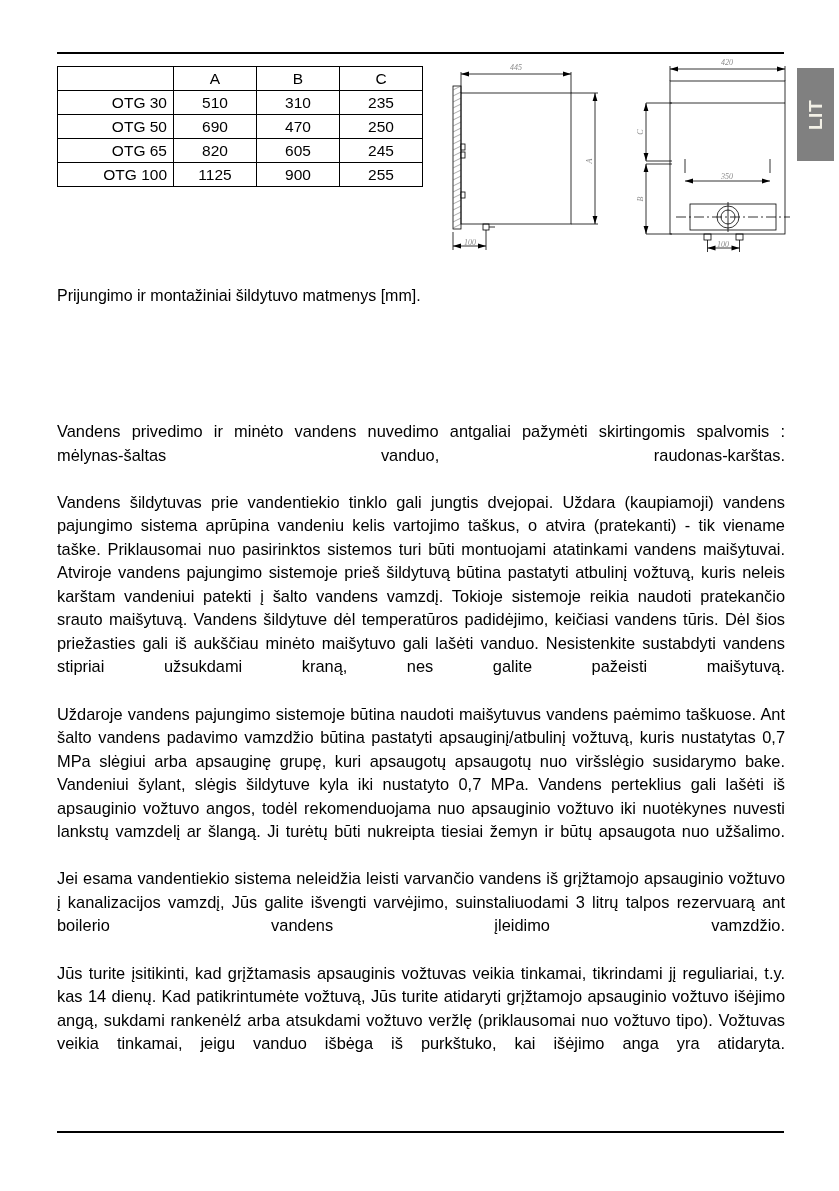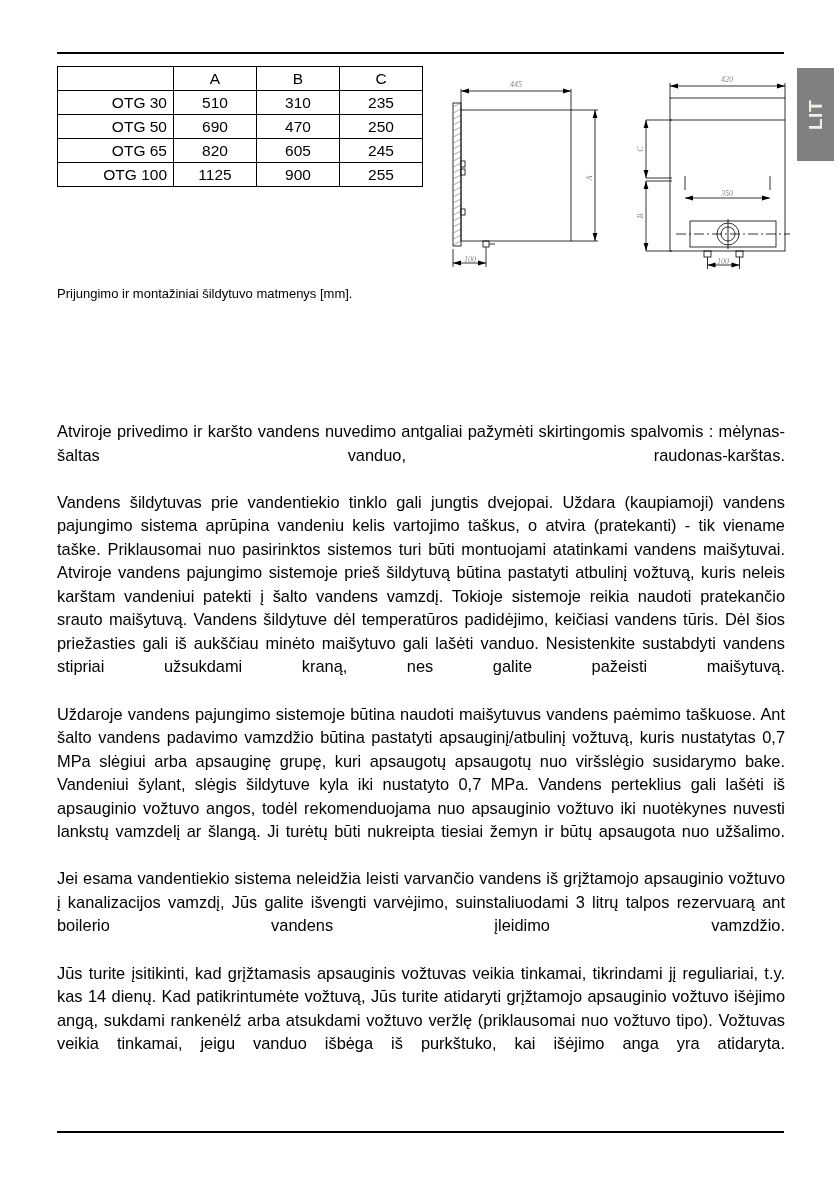--- a/index.html
+++ b/index.html
@@ -88,32 +88,32 @@
     width: 70px;
   }
   .dim-table .corner {
     border: 1.6px solid #000;
   }
 
   
   .drawings {
     position: absolute;
     left: 440px;
-    top: 73px;
+    top: 56px;
     width: 352px;
     height: 205px;
   }
   .drawings svg { display: block; }
 
   
   .caption {
     position: absolute;
     left: 57px;
     top: 285px;
-    font-size: 13px;
+    font-size: 16px;
     line-height: 1.35;
   }
   .heading {
     position: absolute;
     left: 57px;
     top: 360px;
     font-size: 19.5px;
     font-weight: bold;
     letter-spacing: -0.1px;
   }
@@ -307,21 +307,21 @@
         <text x="203" y="76" transform="rotate(-90 203 76)">C</text>
         <text x="203" y="143" transform="rotate(-90 203 143)">B</text>
       </g>
     </svg>
   </div>
 
   <div class="caption">Prijungimo ir montažiniai šildytuvo matmenys [mm].</div>
 
 
   <div class="body-block">
-    <p>Atviroje privedimo ir karšto vandens nuvedimo antgaliai pažymėti skirtingomis spalvomis : mėlynas-šaltas vanduo, raudonas-karštas.</p>
+    <p>Vandens privedimo ir minėto vandens nuvedimo antgaliai pažymėti skirtingomis spalvomis : mėlynas-šaltas vanduo, raudonas-karštas.</p>
     <p>Vandens šildytuvas prie vandentiekio tinklo gali jungtis dvejopai. Uždara (kaupiamoji) vandens pajungimo sistema aprūpina vandeniu kelis vartojimo taškus, o atvira (pratekanti) - tik viename taške. Priklausomai nuo pasirinktos sistemos turi būti montuojami atatinkami vandens maišytuvai. Atviroje vandens pajungimo sistemoje prieš šildytuvą būtina pastatyti atbulinį vožtuvą, kuris neleis karštam vandeniui patekti į šalto vandens vamzdį. Tokioje sistemoje reikia naudoti pratekančio srauto maišytuvą. Vandens šildytuve dėl temperatūros padidėjimo, keičiasi vandens tūris. Dėl šios priežasties gali iš aukščiau minėto maišytuvo gali lašėti vanduo. Nesistenkite sustabdyti vandens stipriai užsukdami kraną, nes galite pažeisti maišytuvą.</p>
     <p>Uždaroje vandens pajungimo sistemoje būtina naudoti maišytuvus vandens paėmimo taškuose. Ant šalto vandens padavimo vamzdžio būtina pastatyti apsauginį/atbulinį vožtuvą, kuris nustatytas 0,7 MPa slėgiui arba apsauginę grupę, kuri apsaugotų apsaugotų nuo viršslėgio susidarymo bake. Vandeniui šylant, slėgis šildytuve kyla iki nustatyto 0,7 MPa. Vandens perteklius gali lašėti iš apsauginio vožtuvo angos, todėl rekomenduojama nuo apsauginio vožtuvo iki nuotėkynes nuvesti lankstų vamzdelį ar šlangą. Ji turėtų būti nukreipta tiesiai žemyn ir būtų apsaugota nuo užšalimo.</p>
     <p>Jei esama vandentiekio sistema neleidžia leisti varvančio vandens iš grįžtamojo apsauginio vožtuvo į kanalizacijos vamzdį, Jūs galite išvengti varvėjimo, suinstaliuodami 3 litrų talpos rezervuarą ant boilerio vandens įleidimo vamzdžio.</p>
     <p>Jūs turite įsitikinti, kad grįžtamasis apsauginis vožtuvas veikia tinkamai, tikrindami jį reguliariai, t.y. kas 14 dienų. Kad patikrintumėte vožtuvą, Jūs turite atidaryti grįžtamojo apsauginio vožtuvo išėjimo angą, sukdami rankenėlź arba  atsukdami vožtuvo veržlę (priklausomai nuo vožtuvo tipo). Vožtuvas veikia tinkamai, jeigu vanduo išbėga iš purkštuko, kai išėjimo anga yra atidaryta.</p>
   </div>
 
   <div class="rule-bottom"></div>
 
 </div>
 

